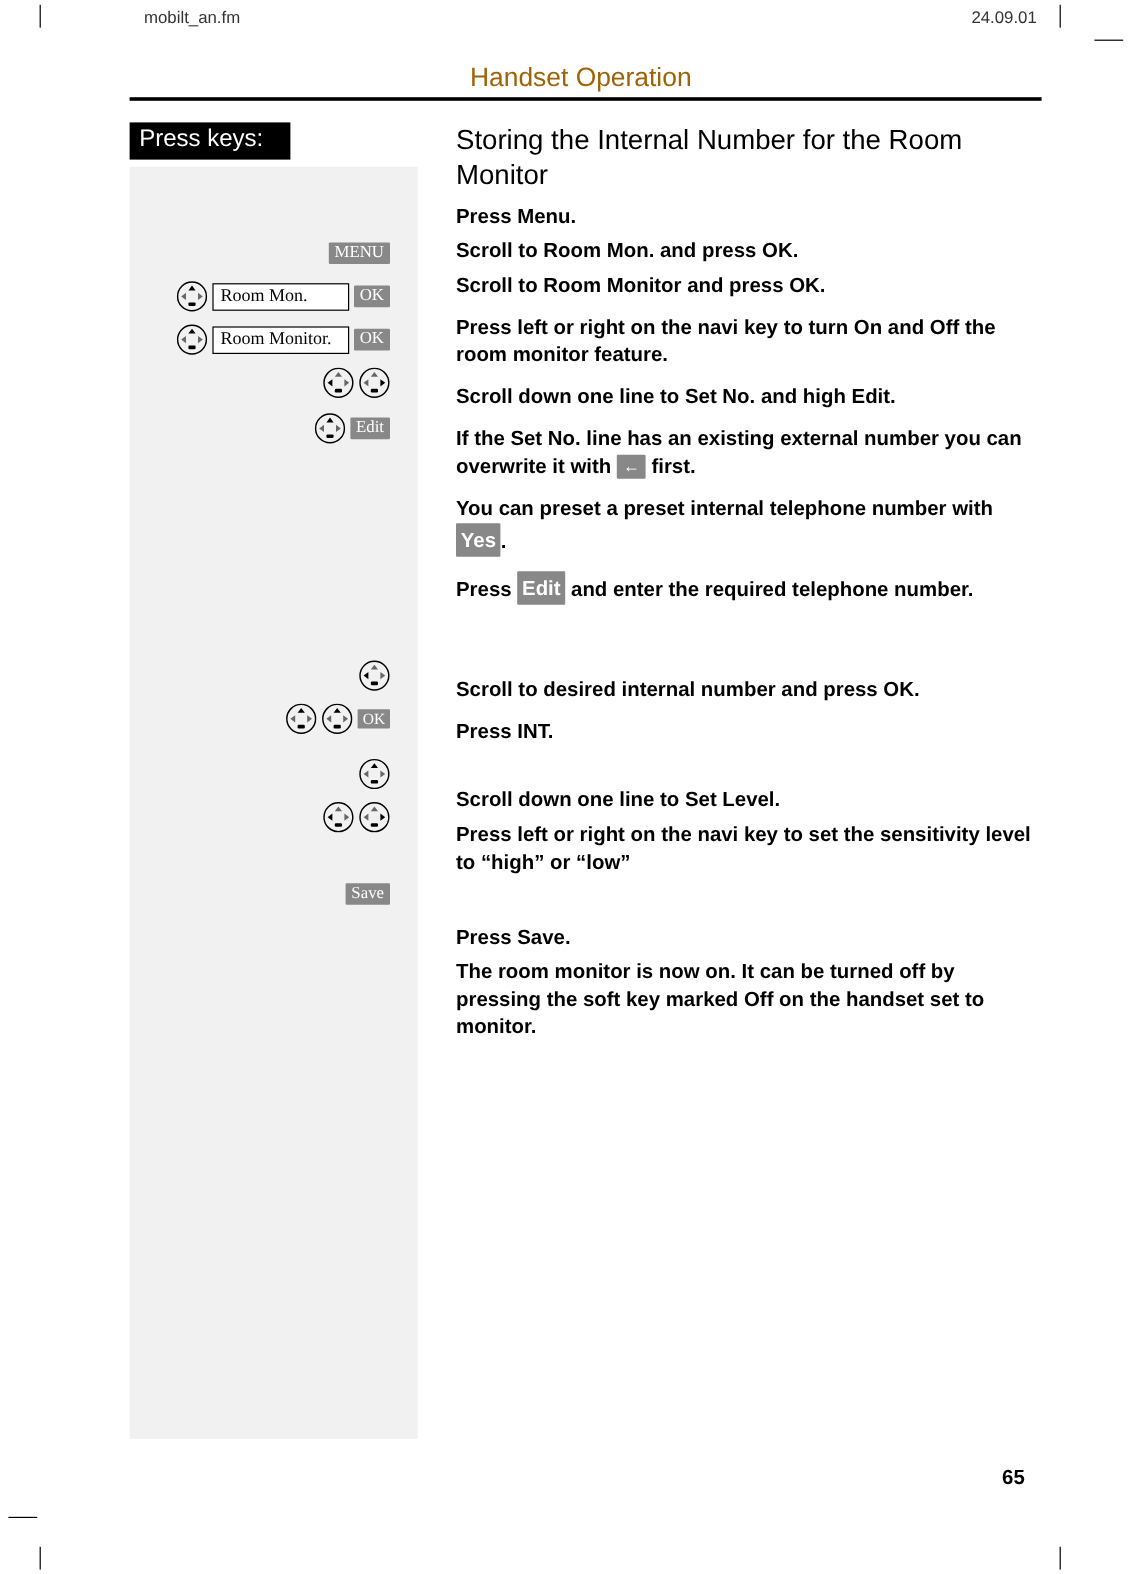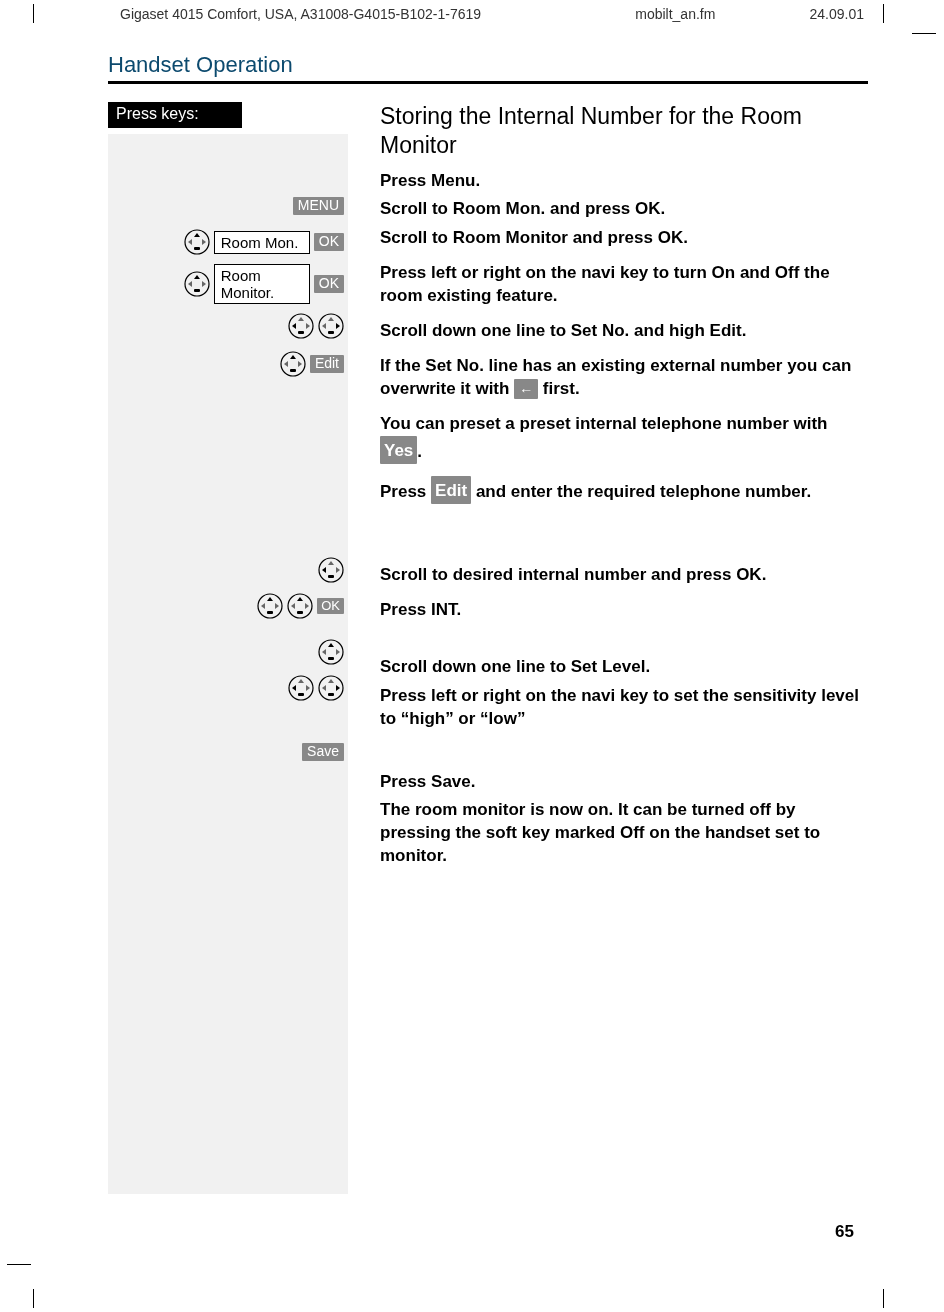--- a/index.html
+++ b/index.html
@@ -34,23 +34,23 @@
   .header-line span:nth-child(2){ margin-left: 60px; }
 
   .page {
     position: absolute;
     top: 52px;
     left: 108px;
     width: 760px;
   }
 
   .topright {
-    text-align: left;
+    text-align: center;
     font-size: 22px;
-    color: #0c4a6e;
+    color: #a16207;
     padding-right: 8px;
     margin-bottom: 3px;
   }
   .toprule {
     height: 3px;
     background: #000;
     margin-bottom: 18px;
   }
 
   .columns {
@@ -62,32 +62,33 @@
     flex-shrink: 0;
   }
   .rightcol {
     flex: 1;
     padding-left: 12px;
   }
 
   .presskeys {
     background: #000;
     color: #fff;
-    font-size: 16px;
+    font-size: 20px;
     padding: 3px 8px 5px 8px;
     width: 118px;
     margin-bottom: 6px;
   }
   .graypanel {
     background: #f1f1f1;
     width: 240px;
     min-height: 1060px;
     padding-top: 58px;
-    padding-right: 4px;
+    padding-right: 23px;
     box-sizing: border-box;
+    font-family: Liberation Serif, serif;
   }
 
   .keyrow {
     display: flex;
     justify-content: flex-end;
     align-items: center;
     margin-bottom: 8px;
     min-height: 28px;
     gap: 4px;
   }
@@ -101,21 +102,21 @@
     border-radius: 1px;
     line-height: 1.1;
   }
   .oksmall { font-size: 13px; padding:1px 4px; }
 
   .textbox {
     background: #fff;
     border: 1px solid #000;
     font-size: 15px;
     padding: 2px 6px;
-    width: 96px;
+    width: 114px;
     box-sizing: border-box;
   }
 
   .navicon {
     width: 26px;
     height: 26px;
     flex-shrink: 0;
   }
   .navicon svg { width: 100%; height: 100%; }
 
@@ -167,21 +168,20 @@
 <body>
 
 <div class="crop-mark crop-top-l"></div>
 <div class="crop-mark crop-top-r"></div>
 <div class="crop-mark crop-bot-l"></div>
 <div class="crop-mark crop-bot-r"></div>
 <div class="crop-mark side-tick-l"></div>
 <div class="crop-mark side-tick-r"></div>
 
 <div class="header-line">
-  <span>Gigaset 4015 Comfort, USA, A31008-G4015-B102-1-7619</span>
   <span>mobilt_an.fm</span>
   <span>24.09.01</span>
 </div>
 
 <div class="page">
   <div class="topright">Handset Operation</div>
   <div class="toprule"></div>
 
   <div class="columns">
     <div class="leftcol">
@@ -333,21 +333,21 @@
 
       </div>
     </div>
 
     <div class="rightcol">
       <h2 class="title">Storing the Internal Number for the Room Monitor</h2>
 
       <p class="instr tight">Press Menu.</p>
       <p class="instr tight">Scroll to Room Mon. and press OK.</p>
       <p class="instr">Scroll to Room Monitor and press OK.</p>
-      <p class="instr">Press left or right on the navi key to turn On and Off the room existing feature.</p>
+      <p class="instr">Press left or right on the navi key to turn On and Off the room monitor feature.</p>
       <p class="instr">Scroll down one line to Set No. and high Edit.</p>
 
       <p class="instr">
         <span>If the Set No. line has an existing external number you can overwrite it with </span><span class="backicon">←</span><span> first.</span>
       </p>
 
       <p class="instr">
         <span>You can preset a preset </span><b>internal</b><span> telephone number with </span><span class="inlinebtn">Yes</span><span>.</span>
       </p>
 

